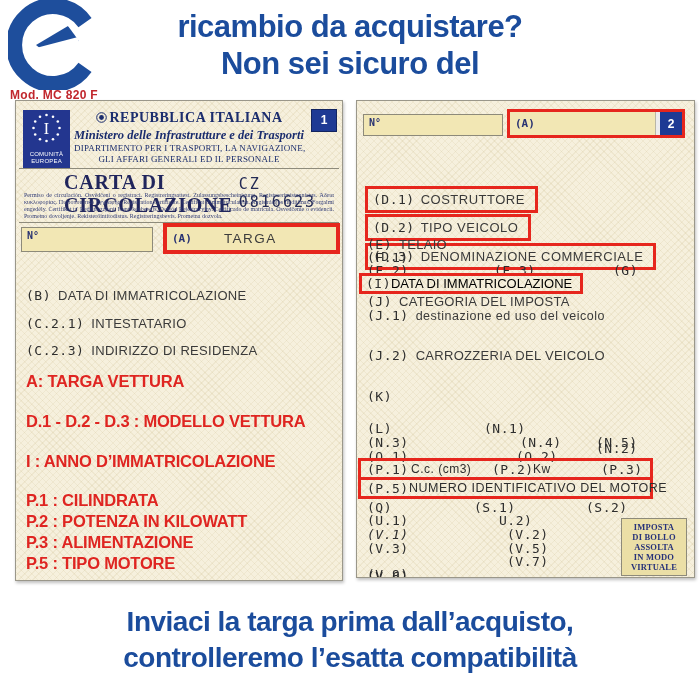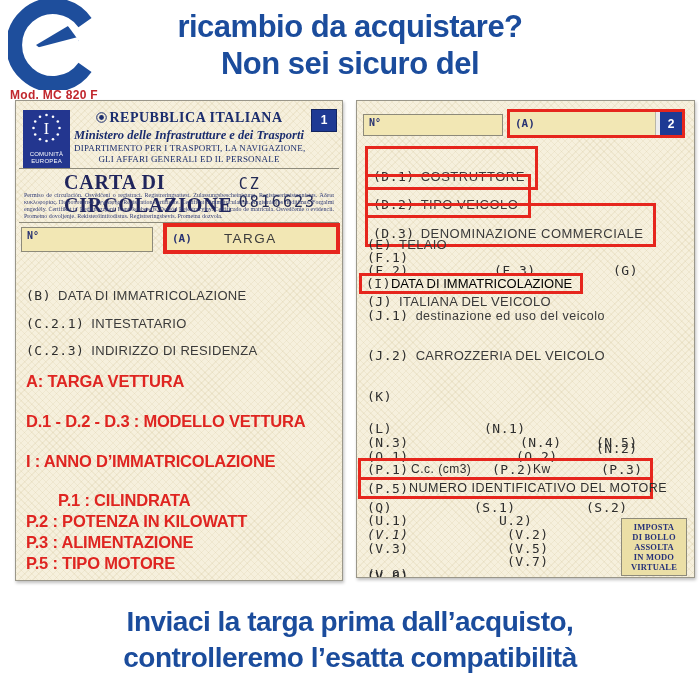--- a/index.html
+++ b/index.html
@@ -69,29 +69,29 @@
   
   .fline{position:absolute;left:10px;white-space:nowrap;}
   .fcode{font-size:13px;color:#2e2e2e;letter-spacing:0.5px;}
   .flabel{font-size:13px;color:#3a3a3a;margin-left:7px;letter-spacing:0.3px;}
   #f-b{top:185px;} #f-c21{top:213px;} #f-c23{top:240px;}
 
   
   .notes{position:absolute;left:10px;top:270px;color:#df2521;font-weight:bold;font-size:16.5px;line-height:21px;letter-spacing:-0.2px;}
   .notes div{white-space:nowrap;}
   .notes .g{margin-top:19px;}
-  .notes .g2{margin-top:18px;margin-left:32px;}
+  .notes .g2{margin-top:18px;}
 
   
   #d2-nbox{position:absolute;left:6px;top:13px;width:138px;height:20px;}
   .a-box2{position:absolute;left:150px;right:9px;top:8px;height:23px;border:3px solid #e6261d;display:flex;align-items:stretch;background:#e9e9e9;}
   .a2-field{flex:1;background:#f2e7b4;display:flex;align-items:center;border-right:1px solid #b9b6a6;}
   .a2-gap{width:4px;background:#ececec;}
   .a2-num{width:22px;background:#1e3a94;color:#fff;font-weight:bold;font-size:12px;display:flex;align-items:center;justify-content:center;}
-  .dbox{position:absolute;left:8px;border:3px solid #e6261d;padding:18px 10px 2px 5px;white-space:nowrap;}
+  .dbox{position:absolute;left:8px;border:3px solid #e6261d;padding:1px 10px 2px 5px;white-space:nowrap;margin-top:40px;}
   #dbox1{top:45px;} #dbox2{top:73px;} #dbox3{top:102px;}
   .dlabel{font-size:13px;color:#3a3a3a;margin-left:6px;letter-spacing:0.5px;}
 
   .cell{position:absolute;font-size:13px;color:#2e2e2e;white-space:nowrap;letter-spacing:0.5px;font-family:"DejaVu Sans Mono",monospace;}
   .cell .lab{font-family:"Liberation Sans",sans-serif;font-size:13px;color:#3a3a3a;margin-left:7px;letter-spacing:0.3px;}
   .cell .lab-lc{font-family:Liberation Sans, sans-serif;font-size:12.5px;color:#3a3a3a;margin-left:7px;}
   .ibox{position:absolute;left:2px;top:172px;height:15px;border:3px solid #e6261d;display:inline-flex;align-items:center;padding:0 8px 0 4px;white-space:nowrap;}
   .pbox{position:absolute;left:1px;width:289px;height:16px;border:3px solid #e6261d;}
   #pbox1{top:357px;} #pbox2{top:376px;}
   .pbox .cell{top:1px;}
@@ -238,21 +238,21 @@
   <span class="cell" style="left:10px;top:149px;">(F.1)</span>
   <span class="cell" style="left:10px;top:162px;">(F.2)</span>
   <span class="cell" style="left:137px;top:162px;">(F.3)</span>
   <span class="cell" style="left:256px;top:162px;">(G)</span>
 
   <div class="ibox">
     <span class="cell" style="position:static;">(I)</span>
     <span class="lab" style="font-size:13px;">DATA DI IMMATRICOLAZIONE</span>
   </div>
 
-  <span class="cell" style="left:10px;top:193px;"><span>(J)</span><span class="lab">ITALIANA DEL VEICOLO</span></span>
+  <span class="cell" style="left:10px;top:193px;"><span>(J)</span><span class="lab">CATEGORIA DEL IMPOSTA</span></span>
   <span class="cell" style="left:10px;top:207px;"><span>(J.1)</span><span class="lab-lc">destinazione ed uso del veicolo</span></span>
   <span class="cell" style="left:10px;top:247px;"><span>(J.2)</span><span class="lab">CARROZZERIA DEL VEICOLO</span></span>
 
   <span class="cell" style="left:10px;top:288px;">(K)</span>
 
   <span class="cell" style="left:10px;top:320px;">(L)</span>
   <span class="cell" style="left:127px;top:320px;">(N.1)</span>
   <span class="cell" style="left:239px;top:320px;margin-top:20px;">(N.2)</span>
 
   <span class="cell" style="left:10px;top:334px;">(N.3)</span>

